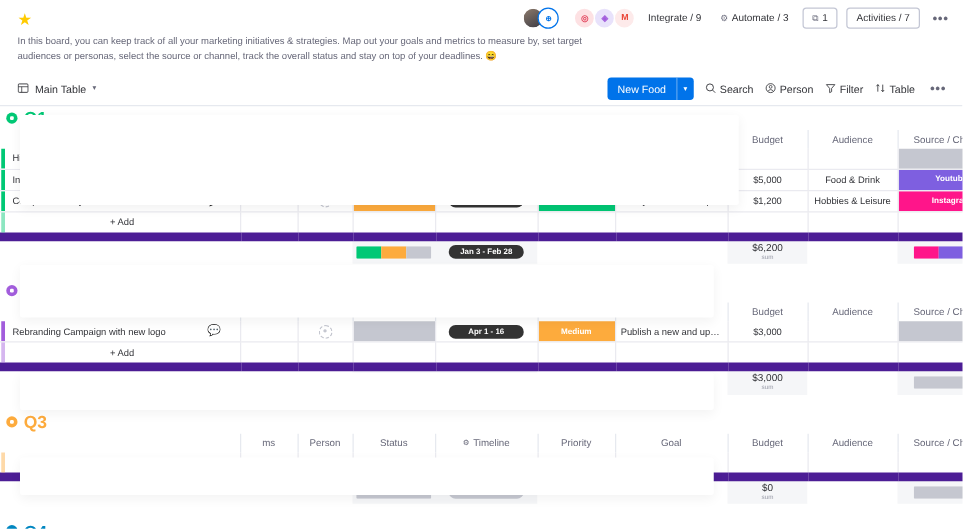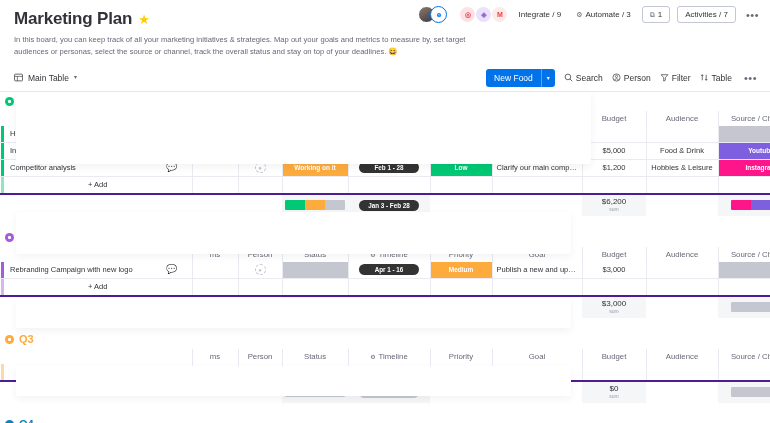--- a/index.html
+++ b/index.html
@@ -73,21 +73,21 @@
 
   
   .board { position: relative; }
   .group { position: relative; }
   .group-title-row {
     display: flex; align-items: center; gap: 5px;
     height: 19px; padding-left: 5px;
   }
   .g-collapse { width: 9px; height: 9px; border-radius: 50%; position: relative; display:flex;align-items:center;justify-content:center; }
   .g-collapse::after { content:""; width:3px; height:3px; background:#fff; border-radius:1px; }
-  .group-name { font-size: 11px; font-weight: 600; text-align: center; }
+  .group-name { font-size: 14px; font-weight: 600; text-align: center; }
 
   .grid { width: 100%; border-collapse: collapse; table-layout: fixed; }
   .grid th {
     font-size: 7.8px; font-weight: normal; color: #676879;
     height: 15px; text-align: center; vertical-align: middle;
     border-right: 1px solid #e6e9ef; background: #fff;
   }
   .grid td {
     height: 16px; font-size: 7.5px; color: #323338;
     text-align: center; vertical-align: middle;
@@ -121,21 +121,21 @@
   .status-fill { width: 100%; height: 16px; display: flex; align-items: center; justify-content: center;
     font-size: 6.5px; color: #fff; font-weight: 600; }
 
   .pill {
     display: inline-flex; align-items: center; justify-content: center; gap: 3px;
     min-width: 60px; height: 11px; border-radius: 7px;
     font-size: 6.3px; color: #fff; font-weight: 600; padding: 0 6px;
   }
   .pill .chk { font-size: 6px; }
 
-  .addrow td { height: 15px; border-bottom: 2px solid #4c1d95; }
+  .addrow td { height: 15px; border-bottom: 7px solid #4c1d95; }
   .add-txt { font-size: 7.5px; color: #676879; text-align: left; padding-left: 9px; }
 
   .sumrow td { border-bottom: none; border-right: none; height: 22px; background: #fff; }
   .sumrow td.shade { background: #f5f6f8; }
   .segbar { display: flex; width: 60px; height: 10px; margin: 0 auto; border-radius: 1px; overflow: hidden; }
   .seg { height: 100%; }
   .sum-amt { font-size: 8px; color: #323338; line-height: 1.05; }
   .sum-lbl { font-size: 5px; color: #9699a6; }
   .g-spacer { height: 12px; }
 
@@ -151,21 +151,20 @@
     border-radius: 2px; pointer-events: none;
   }
 </style>
 </head>
 <body>
 
 <div class="page">
 
   <div class="board-header">
     <div class="title-row">
-      <span class="board-title">Marketing Plan</span>
       <span class="star-icon">★</span>
     </div>
     <div class="board-desc">In this board, you can keep track of all your marketing initiatives &amp; strategies. Map out your goals and metrics to measure by, set target audiences or personas, select the source or channel, track the overall status and stay on top of your deadlines. 😄</div>
 
     <div class="header-right">
       <div class="avatar-stack">
         <div class="av a1"></div>
         <div class="av a2">⊕</div>
       </div>
       <div class="int-icons">

